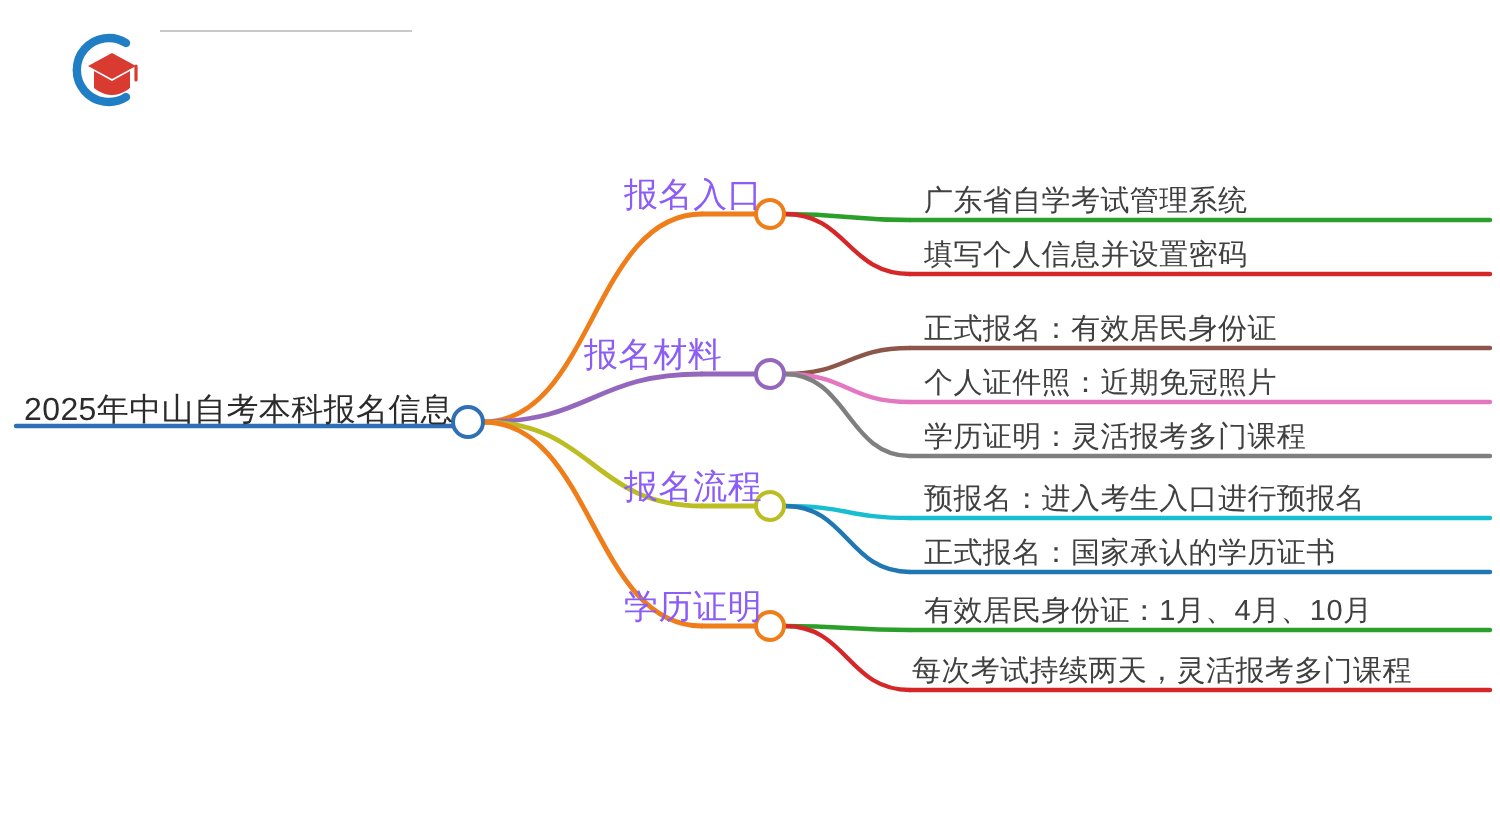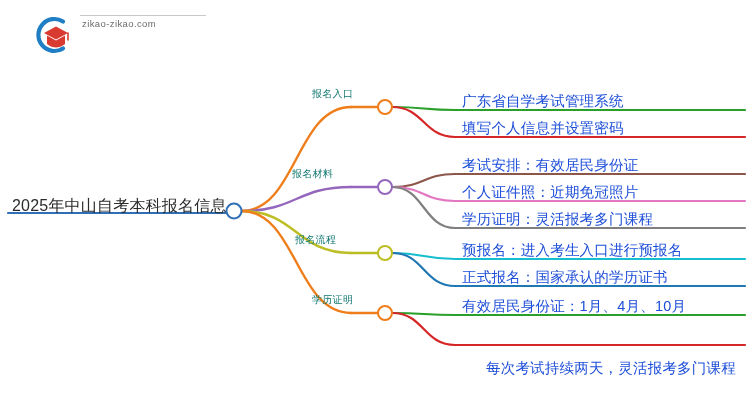--- a/index.html
+++ b/index.html
@@ -74,43 +74,42 @@
     line-height: 1;
   }
   .root-text {
     font-size: 16px;
     color: #2b2b2b;
     left: 12px;
     top: 198px;
     letter-spacing: 0.2px;
   }
   .branch-text {
-    font-size: 10px;
-    color: #0f766e;
+    font-size: 17px;
+    color: #8b5cf6;
     letter-spacing: 0.3px;
   }
   .leaf-text {
     font-size: 14.5px;
-    color: #1d4ed8;
+    color: #404040;
     letter-spacing: 0.2px;
   }
 </style>
 </head>
 <body>
 
 <div id="logo">
   <svg id="logo-mark" viewBox="0 0 44 42" xmlns="http://www.w3.org/2000/svg">
     <path d="M33 7.5 A16 16 0 1 0 33 34.5" fill="none" stroke="#1f7ec4" stroke-width="4.2" stroke-linecap="round"></path>
     <path d="M14 19 L26 12.5 L38 19 L26 25.5 Z" fill="#d93b30"></path>
     <path d="M17 21.5 L17 30 C17 30 21 33.5 26 33.5 C31 33.5 35 30 35 30 L35 21.5 L26 26.5 Z" fill="#d93b30"></path>
     <path d="M38 19 L38 26" stroke="#d93b30" stroke-width="1.6" stroke-linecap="round" fill="none"></path>
   </svg>
   <div id="logo-textwrap">
     <div class="logo-rule"></div>
-    <div class="logo-url">zikao-zikao.com</div>
   </div>
 </div>
 
 <svg id="canvas" viewBox="0 0 750 410" xmlns="http://www.w3.org/2000/svg">
   <g id="edges" fill="none" stroke-linecap="round">
       <line x1="8" y1="213" x2="226.5" y2="213" stroke="#2f6fb5" stroke-width="2.2" stroke-linecap="round"></line>
       <path d="M 241.5 211 C 296.25 211, 296.25 107, 351 107" stroke="#ef7d1a" stroke-width="2.4" fill="none" stroke-linecap="round"></path>
       <line x1="351" y1="107" x2="377.5" y2="107" stroke="#ef7d1a" stroke-width="2.4" stroke-linecap="round"></line>
       <path d="M 392.5 107 C 423.75 107, 423.75 110, 455 110" stroke="#2aa02a" stroke-width="2.2" fill="none" stroke-linecap="round"></path>
       <line x1="455" y1="110" x2="745" y2="110" stroke="#2aa02a" stroke-width="2.2" stroke-linecap="round"></line>
@@ -145,22 +144,22 @@
       <circle cx="234" cy="211" r="7.5" fill="#ffffff" stroke="#2f6fb5" stroke-width="2"></circle>
     </g>
 </svg>
 
 <div id="labels">
   <div class="node-text root-text">2025年中山自考本科报名信息</div>
 <div class="node-text branch-text" style="left: 312px; top: 89px;">报名入口</div>
     <div class="node-text leaf-text" style="left: 462px; top: 94px;">广东省自学考试管理系统</div>
     <div class="node-text leaf-text" style="left: 462px; top: 121px;">填写个人信息并设置密码</div>
     <div class="node-text branch-text" style="left: 292px; top: 169px;">报名材料</div>
-    <div class="node-text leaf-text" style="left: 462px; top: 158px;">考试安排：有效居民身份证</div>
+    <div class="node-text leaf-text" style="left: 462px; top: 158px;">正式报名：有效居民身份证</div>
     <div class="node-text leaf-text" style="left: 462px; top: 185px;">个人证件照：近期免冠照片</div>
     <div class="node-text leaf-text" style="left: 462px; top: 212px;">学历证明：灵活报考多门课程</div>
-    <div class="node-text branch-text" style="left: 295px; top: 235px;">报名流程</div>
+    <div class="node-text branch-text" style="left: 312px; top: 235px;">报名流程</div>
     <div class="node-text leaf-text" style="left: 462px; top: 243px;">预报名：进入考生入口进行预报名</div>
     <div class="node-text leaf-text" style="left: 462px; top: 270px;">正式报名：国家承认的学历证书</div>
     <div class="node-text branch-text" style="left: 312px; top: 295px;">学历证明</div>
     <div class="node-text leaf-text" style="left: 462px; top: 299px;">有效居民身份证：1月、4月、10月</div>
-    <div class="node-text leaf-text" style="left: 486px; top: 329px; margin-top: 32px;">每次考试持续两天，灵活报考多门课程</div>
+    <div class="node-text leaf-text" style="left: 456px; top: 329px;">每次考试持续两天，灵活报考多门课程</div>
   </div>
 
 </body></html>

